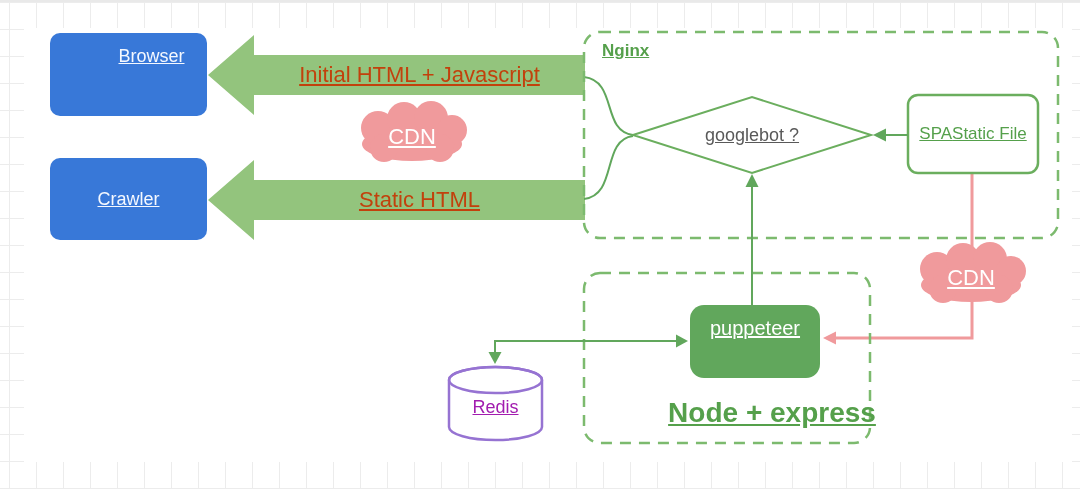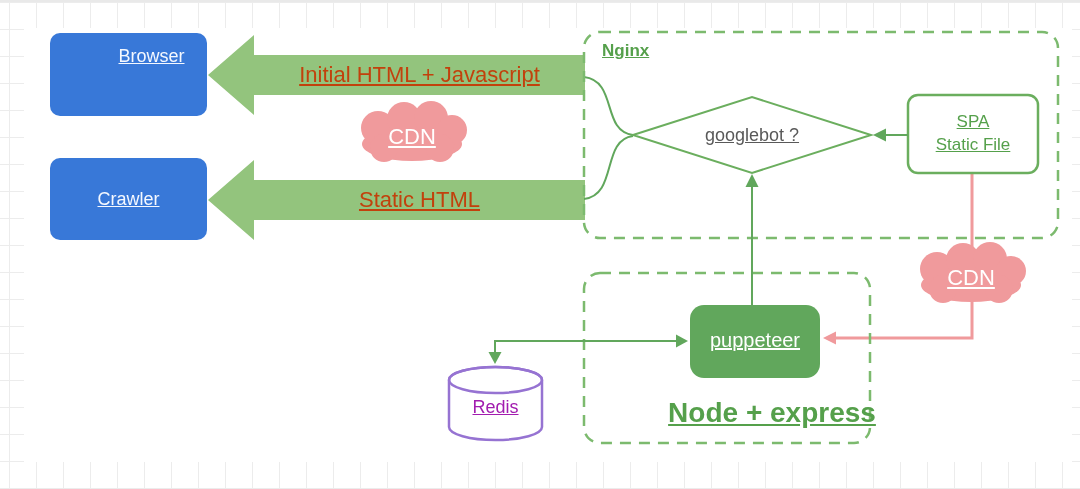--- a/index.html
+++ b/index.html
@@ -103,23 +103,23 @@
   <div class="lbl lbl-flow" style="left:254px;top:55px;width:331px;height:40px;">Initial HTML + Javascript</div>
   <div class="lbl lbl-flow" style="left:254px;top:180px;width:331px;height:40px;">Static HTML</div>
 
   <div class="lbl lbl-cdn" style="left:353px;top:107px;width:118px;height:60px;">CDN</div>
   <div class="lbl lbl-cdn" style="left:912px;top:248px;width:118px;height:60px;">CDN</div>
 
   <div class="lbl lbl-container lbl-nginx" style="left:602px;top:40px;width:200px;height:22px;">Nginx</div>
 
   <div class="lbl lbl-decision" style="left:652px;top:115px;width:200px;height:40px;">googlebot ?</div>
 
-  <div class="lbl lbl-spa" style="left:908px;top:95px;width:130px;height:78px;flex-direction:column;">
+  <div class="lbl lbl-spa" style="left:908px;top:95px;width:130px;height:78px;">
     <span>SPA</span>
     <span>Static File</span>
   </div>
 
-  <div class="lbl lbl-puppeteer" style="left:690px;top:304px;width:130px;height:73px;">puppeteer</div>
+  <div class="lbl lbl-puppeteer" style="left:690px;top:292px;width:130px;height:73px;">puppeteer</div>
 
   <div class="lbl lbl-container lbl-nodeexpress" style="left:672px;top:400px;width:200px;height:26px;">Node + express</div>
 
   <div class="lbl lbl-redis" style="left:449px;top:393px;width:93px;height:28px;">Redis</div>
 </div>
 
 </body></html>

